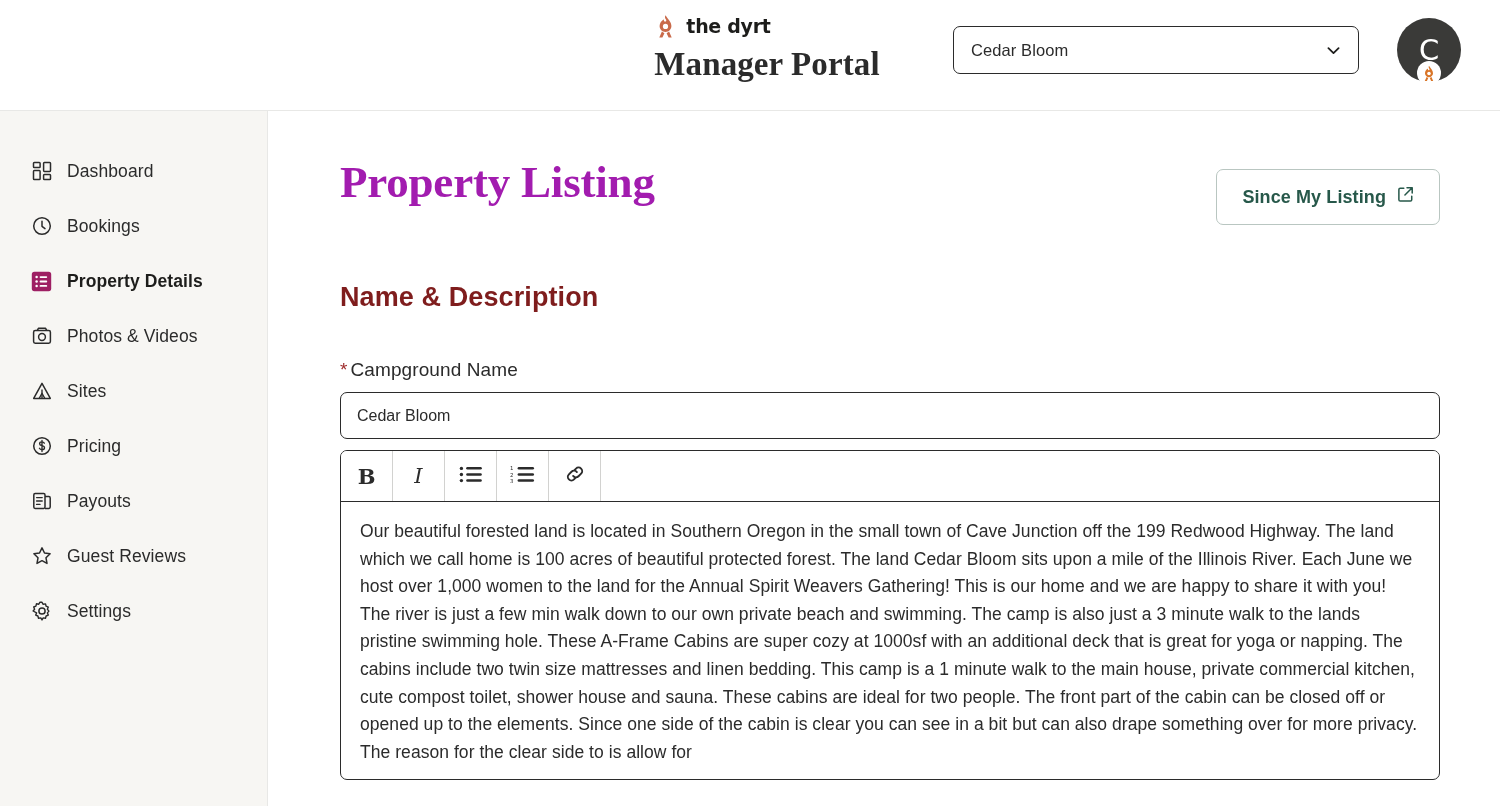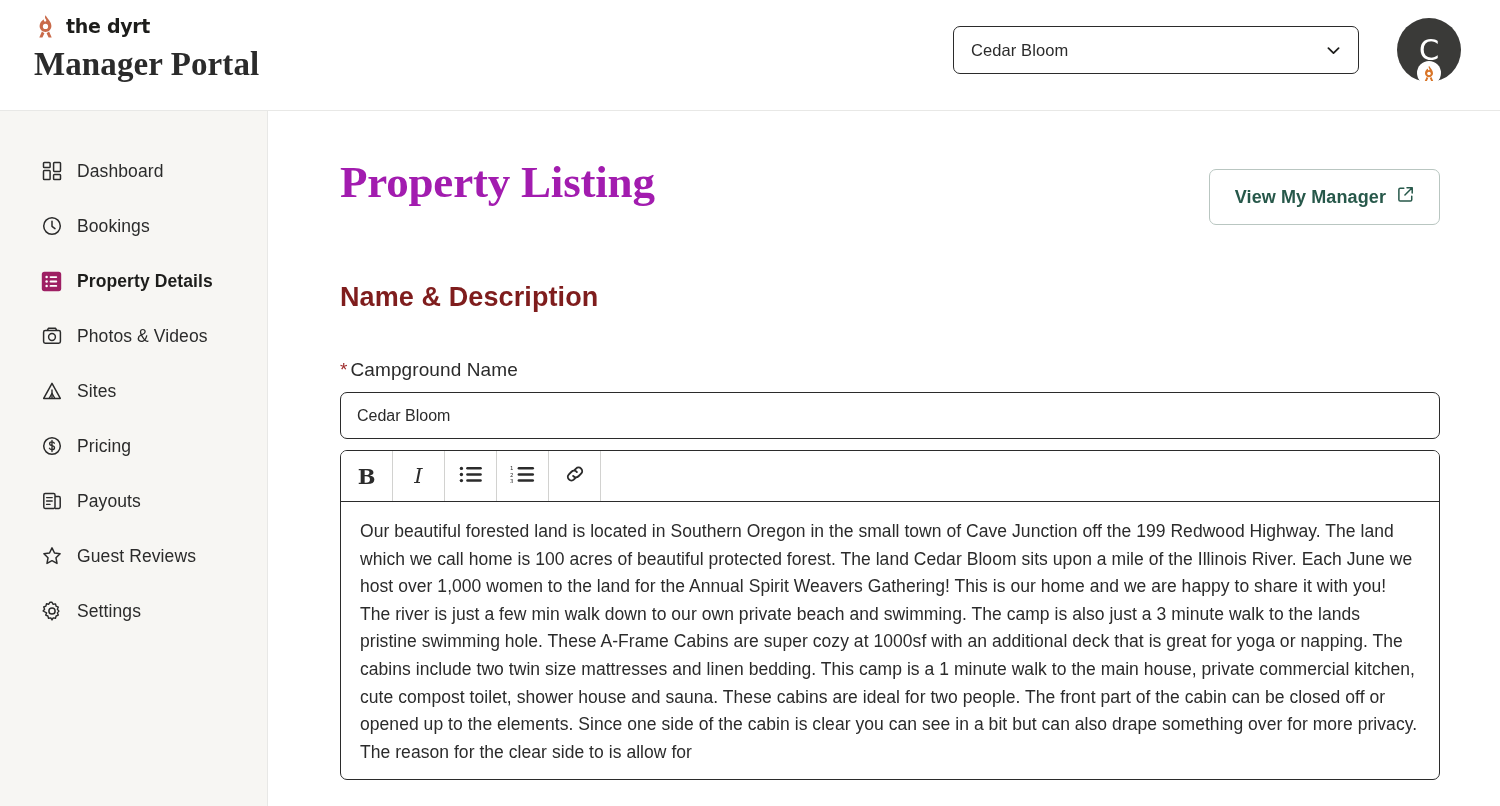--- a/index.html
+++ b/index.html
@@ -14,20 +14,21 @@
   }
 
   
   .header {
     position: relative;
     height: 111px;
     background: #ffffff;
     border-bottom: 1px solid #e8e8e6;
     display: flex;
     align-items: flex-start;
+    justify-content: center;
   }
 
   .brand {
     padding-left: 34px;
     padding-top: 12px;
   }
 
   .brand-top {
     display: flex;
     align-items: center;
@@ -147,21 +148,21 @@
     background: #f7f6f3;
     border-right: 1px solid #e8e8e6;
     padding-top: 42px;
   }
 
   .nav-item {
     display: flex;
     align-items: center;
     gap: 15px;
     height: 36px;
-    padding-left: 41px;
+    padding-left: 31px;
     margin-bottom: 19px;
     cursor: pointer;
     text-decoration: none;
   }
 
   .nav-icon {
     width: 21px;
     height: 21px;
     flex: none;
     display: flex;
@@ -459,21 +460,21 @@
     </div>
 
   </nav>
 
   <main class="main">
 
     <div class="page-head">
       <h1 class="page-title">Property Listing</h1>
 
       <button class="view-listing-btn">
-        <span>View My Manager</span>
+        <span>Since My Listing</span>
         <span>
           <svg width="17" height="17" viewBox="0 0 18 18" fill="none" xmlns="http://www.w3.org/2000/svg">
             <path d="M7.2 2.4H3.4c-.8 0-1.4.6-1.4 1.4v10.8c0 .8.6 1.4 1.4 1.4h10.8c.8 0 1.4-.6 1.4-1.4v-3.8" stroke="#27584a" stroke-width="1.6" stroke-linecap="round" stroke-linejoin="round"></path>
             <path d="M10.6 1.9h5.5v5.5M16.1 1.9 8.4 9.6" stroke="#27584a" stroke-width="1.6" stroke-linecap="round" stroke-linejoin="round"></path>
           </svg>
         </span>
       </button>
     </div>
 
     <h2 class="section-title">Name &amp; Description</h2>

